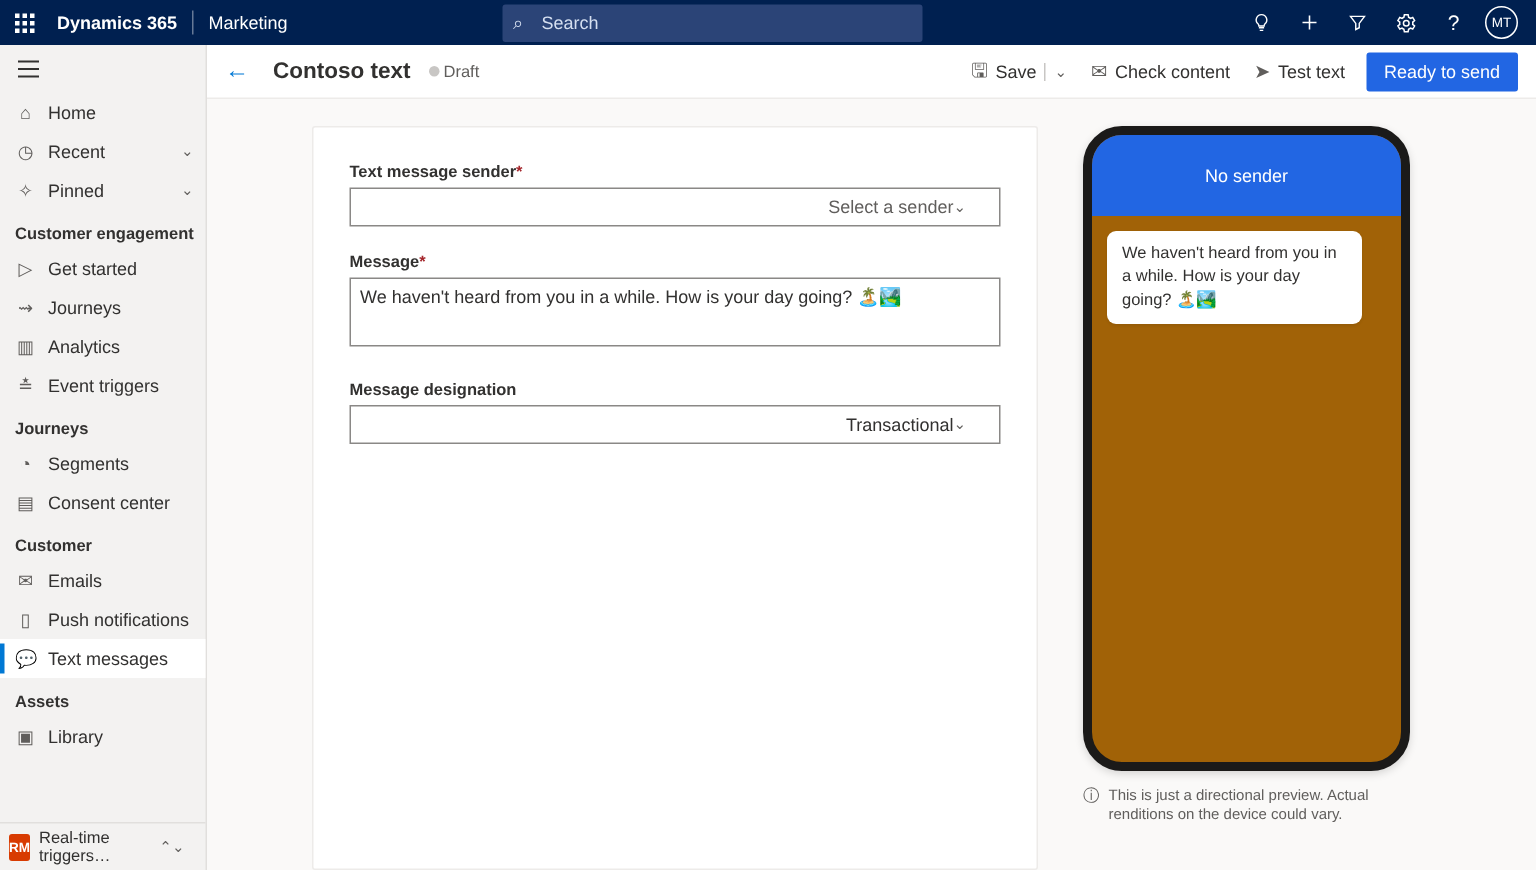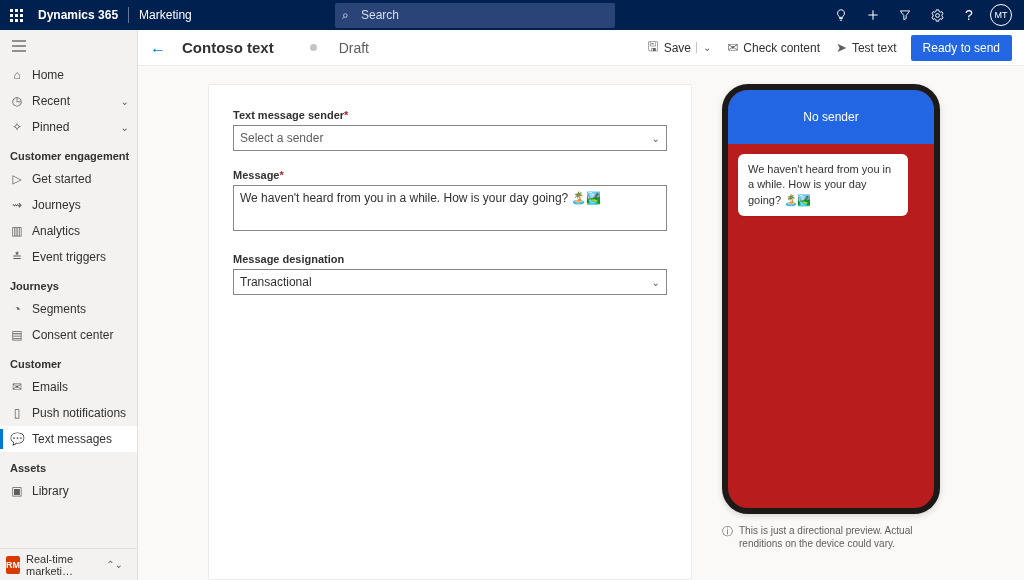--- a/index.html
+++ b/index.html
@@ -34,40 +34,40 @@
 .nav-chevron { margin-left: auto; margin-right: 8px; color: #605e5c; font-size: 10px; }
 .nav-section { padding: 10px 0 4px 10px; font-weight: 600; font-size: 11px; color: #323130; }
 .area-switch { margin-top: auto; height: 32px; border-top: 1px solid #e1dfdd; display: flex; align-items: center; padding: 3px 6px; gap: 6px; font-size: 11px; cursor: pointer; }
 .area-badge { width: 18px; height: 18px; background: #d83b01; color: #fff; font-size: 9px; display: flex; align-items: center; justify-content: center; border-radius: 2px; font-weight: 600; }
 
 
 .main { flex: 1; display: flex; flex-direction: column; }
 .cmdbar { height: 36px; background: #fff; border-bottom: 1px solid #edebe9; display: flex; align-items: center; padding: 0 12px; gap: 12px; font-size: 12px; color: #323130; }
 .back-icon { color: #0078d4; font-size: 16px; cursor: pointer; margin-right: 4px; }
 .page-title { font-size: 15px; font-weight: 600; }
-.status-pill { display: flex; align-items: center; gap: 22px; margin-left: 24px; color: #605e5c; font-size: 14px; }
+.status-pill { display: flex; align-items: center; gap: 3px; color: #605e5c; font-size: 11px; }
 .status-dot { width: 7px; height: 7px; border-radius: 50%; background: #c8c6c4; }
 .cmdbar-right { margin-left: auto; display: flex; align-items: center; gap: 12px; }
 .cmd-btn { display: flex; align-items: center; gap: 5px; cursor: pointer; color: #323130; padding: 4px 2px; }
 .cmd-icon { font-size: 13px; color: #605e5c; }
 .split-chevron { border-left: 1px solid #c8c6c4; padding-left: 6px; color: #605e5c; font-size: 10px; }
 .primary-btn { background: #2266e3; color: #fff; padding: 6px 12px; border-radius: 2px; cursor: pointer; font-size: 12px; }
 
 
 .content { flex: 1; display: flex; gap: 30px; padding: 18px 20px 0 70px; overflow: hidden; }
 .form-card { width: 484px; background: #fff; border: 1px solid #edebe9; border-radius: 2px; padding: 24px 24px; min-height: 480px; }
 .form-label { font-size: 11px; font-weight: 600; color: #323130; margin-bottom: 4px; }
 .req { color: #a4262c; }
-.form-select { width: 100%; height: 26px; border: 1px solid #8a8886; font-size: 12px; padding: 0 6px; color: #605e5c; background: #fff; display: flex; align-items: center; justify-content: space-between; cursor: pointer; margin-bottom: 18px; }
+.form-select { width: 100%; height: 26px; border: 1px solid #8a8886; font-size: 12px; padding: 0 22px; color: #605e5c; background: #fff; display: flex; align-items: center; justify-content: flex-end; cursor: pointer; margin-bottom: 18px; }
 .form-textarea { width: 100%; height: 46px; border: 1px solid #8a8886; font-size: 12px; padding: 5px 6px; color: #323130; resize: none; margin-bottom: 18px; }
 .chev-down { font-size: 10px; color: #605e5c; }
 
 
 .preview-col { display: flex; flex-direction: column; align-items: center; }
-.phone { width: 218px; height: 430px; border: 6px solid #1b1a19; border-radius: 26px; background: #b91c1c; overflow: hidden; position: relative; box-shadow: 0 2px 6px rgba(0,0,0,0.15); }
+.phone { width: 218px; height: 430px; border: 6px solid #1b1a19; border-radius: 26px; background: #a16207; overflow: hidden; position: relative; box-shadow: 0 2px 6px rgba(0,0,0,0.15); }
 .phone-header { height: 54px; background: #2266e3; color: #fff; display: flex; align-items: center; justify-content: center; font-size: 12px; }
 .phone-body { padding: 10px; }
 .bubble { background: #fff; border-radius: 6px; padding: 8px 10px; font-size: 11px; color: #323130; box-shadow: 0 1px 2px rgba(0,0,0,0.08); max-width: 170px; line-height: 1.4; }
 .preview-note { display: flex; gap: 6px; font-size: 10px; color: #605e5c; margin-top: 10px; max-width: 218px; line-height: 1.3; }
 .info-icon { font-size: 11px; }
 
 svg { display: block; }
 </style>
 </head>
 <body>
@@ -188,21 +188,21 @@
     </div>
 
     <div class="nav-section">Assets</div>
     <div class="nav-item">
       <span class="nav-icon">▣</span>
       <span>Library</span>
     </div>
 
     <div class="area-switch">
       <div class="area-badge">RM</div>
-      <span>Real-time marketi…</span>
+      <span>Real-time triggers…</span>
       <span class="nav-chevron" style="margin-left:auto;">⌃⌄</span>
     </div>
   </div>
 
   <div class="main">
     <div class="cmdbar">
       <span class="back-icon">←</span>
       <span class="page-title">Contoso text</span>
       <div class="status-pill">
         <div class="status-dot"></div>

